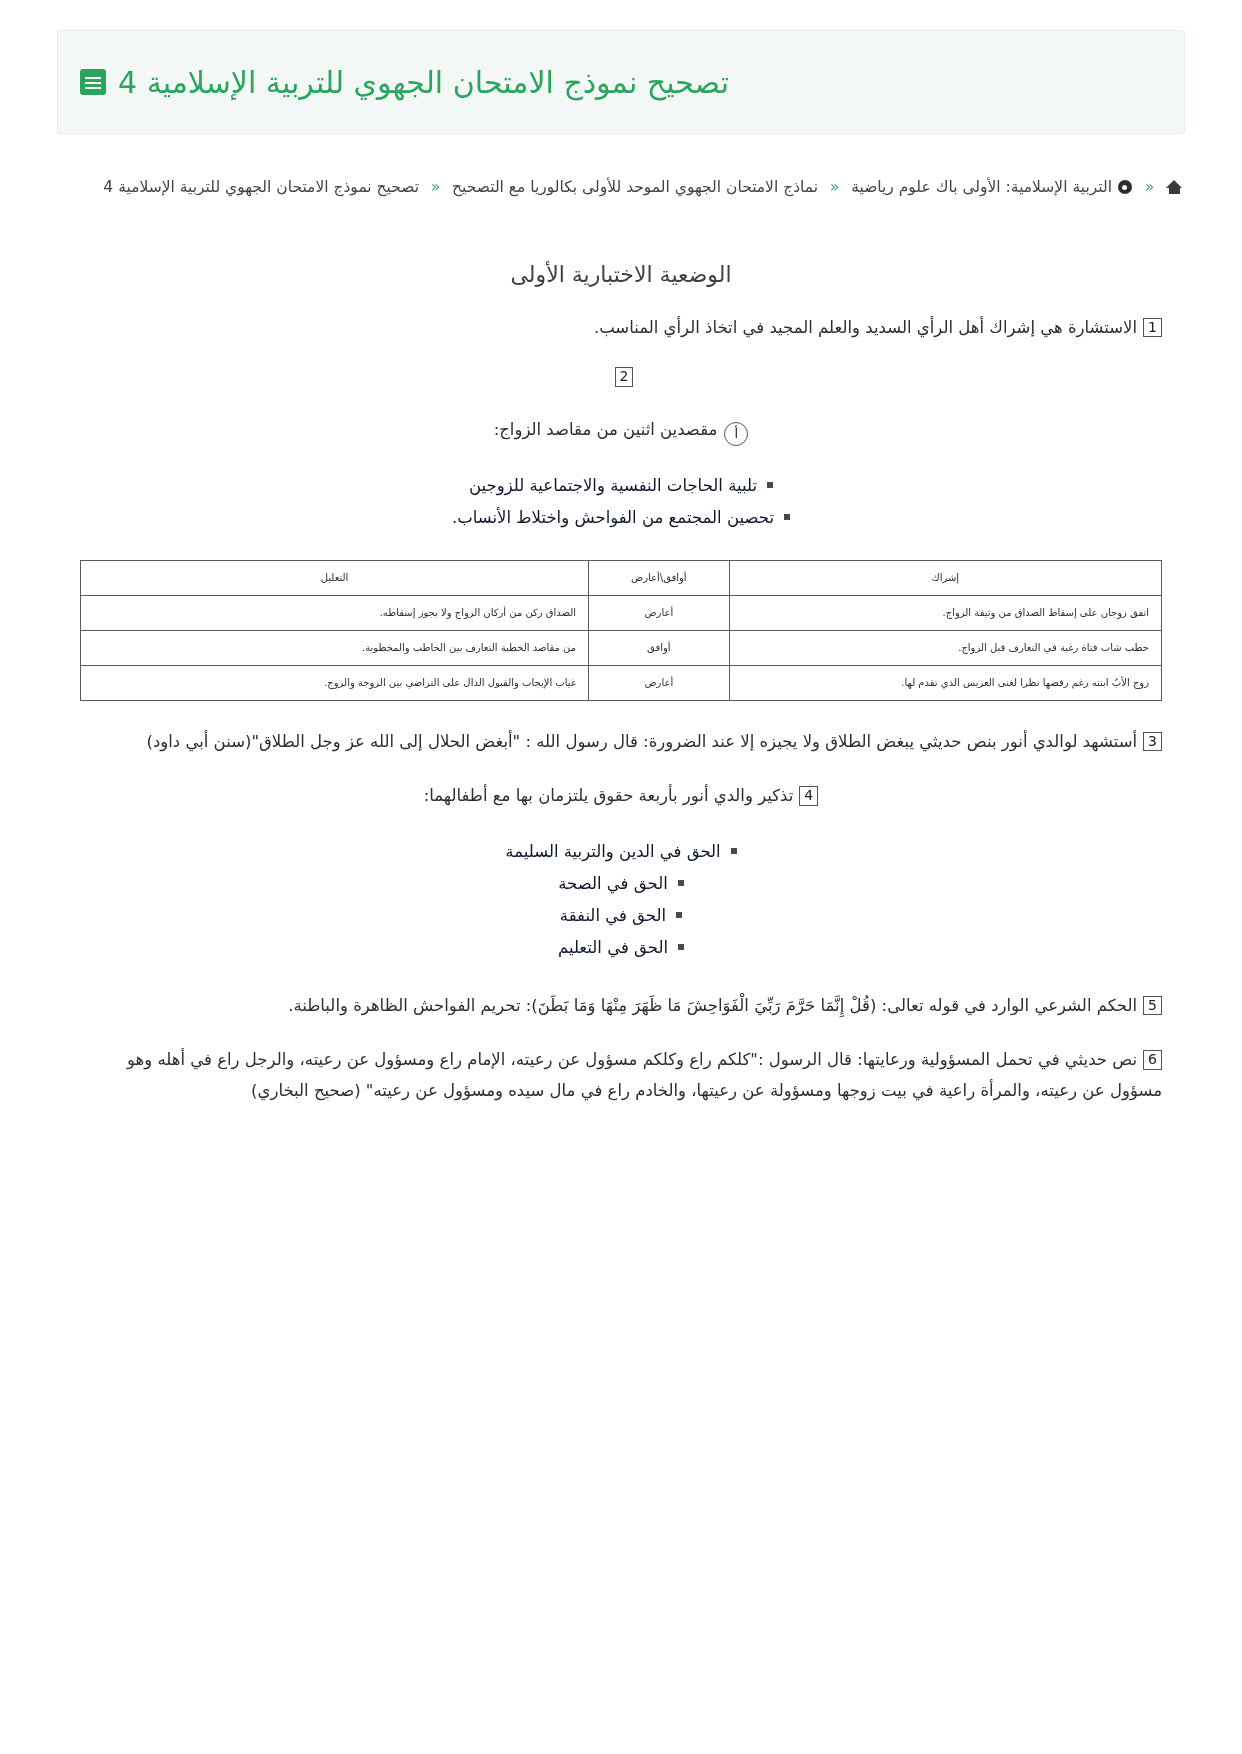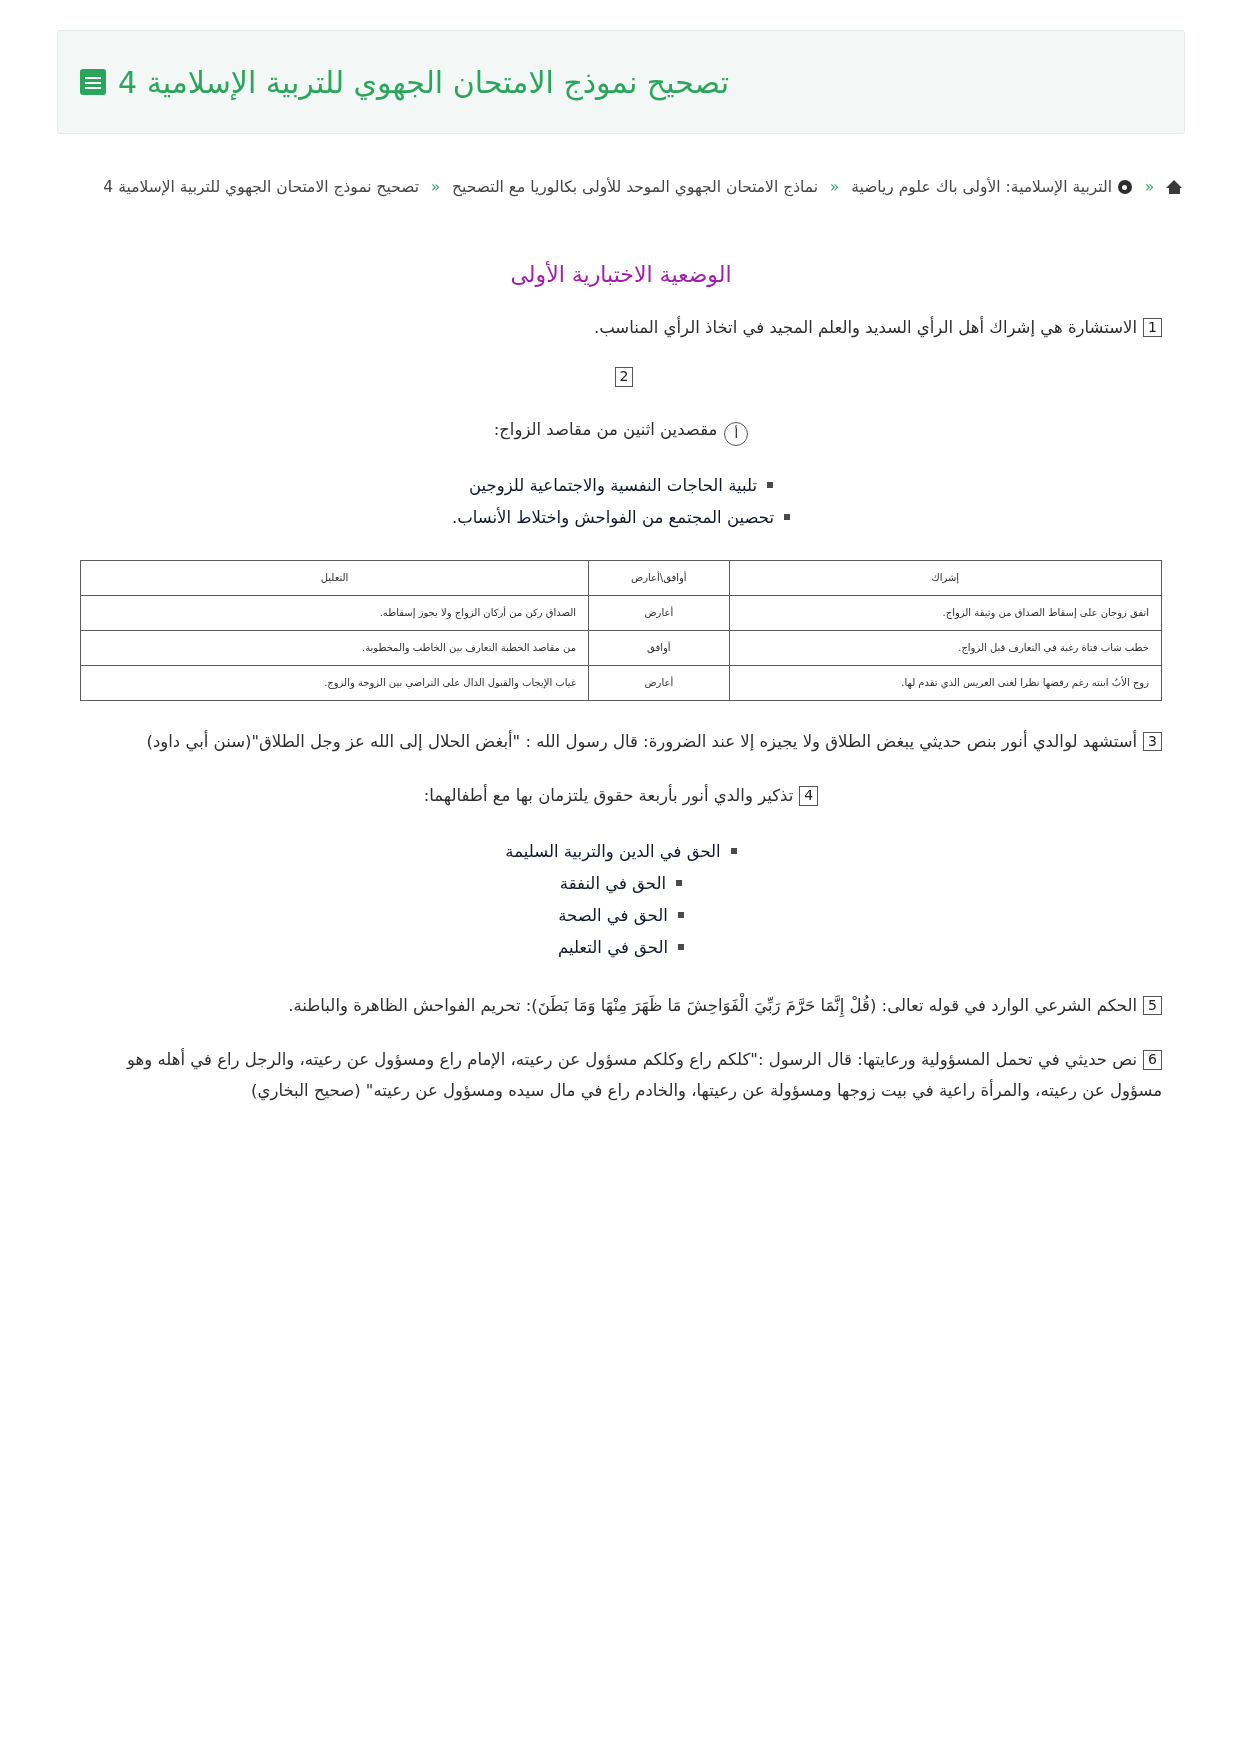--- a/index.html
+++ b/index.html
@@ -129,21 +129,21 @@
     background: #f8f8f8;
   }
 
   
   .content {
     margin: 58px 80px 0 80px;
     text-align: right;
     direction: rtl;
   }
   .section-title {
-    color: #a21caf;
+    color: #404040;
     font-size: 22px;
     margin: 0 0 26px 0;
     font-weight: normal;
     text-align: center;
   }
   p.para {
     font-size: 16.5px;
     line-height: 1.85;
     margin: 0 0 24px 0;
     color: #2d2d2d;
@@ -297,22 +297,22 @@
     <p class="para">
       <span class="qnum">3</span><span>أستشهد لوالدي أنور بنص حديثي يبغض الطلاق ولا يجيزه إلا عند الضرورة: قال رسول الله : "أبغض الحلال إلى الله عز وجل الطلاق"(سنن أبي داود)</span>
     </p>
 
     <p class="para center-line">
       <span class="qnum">4</span><span>تذكير والدي أنور بأربعة حقوق يلتزمان بها مع أطفالهما:</span>
     </p>
 
     <ul class="bullets">
       <li><span class="sq"></span><span>الحق في الدين والتربية السليمة</span></li>
+      <li><span class="sq"></span><span>الحق في الصحة</span></li>
       <li><span class="sq"></span><span>الحق في النفقة</span></li>
-      <li><span class="sq"></span><span>الحق في الصحة</span></li>
       <li><span class="sq"></span><span>الحق في التعليم</span></li>
     </ul>
 
     <p class="para quran">
       <span class="qnum">5</span><span>الحكم الشرعي الوارد في قوله تعالى: (قُلْ إِنَّمَا حَرَّمَ رَبِّيَ الْفَوَاحِشَ مَا ظَهَرَ مِنْهَا وَمَا بَطَنَ): تحريم الفواحش الظاهرة والباطنة.</span>
     </p>
 
     <p class="para">
       <span class="qnum">6</span><span>نص حديثي في تحمل المسؤولية ورعايتها: قال الرسول :"كلكم راع وكلكم مسؤول عن رعيته، الإمام راع ومسؤول عن رعيته، والرجل راع في أهله وهو مسؤول عن رعيته، والمرأة راعية في بيت زوجها ومسؤولة عن رعيتها، والخادم راع في مال سيده ومسؤول عن رعيته" (صحيح البخاري)</span>
     </p>

